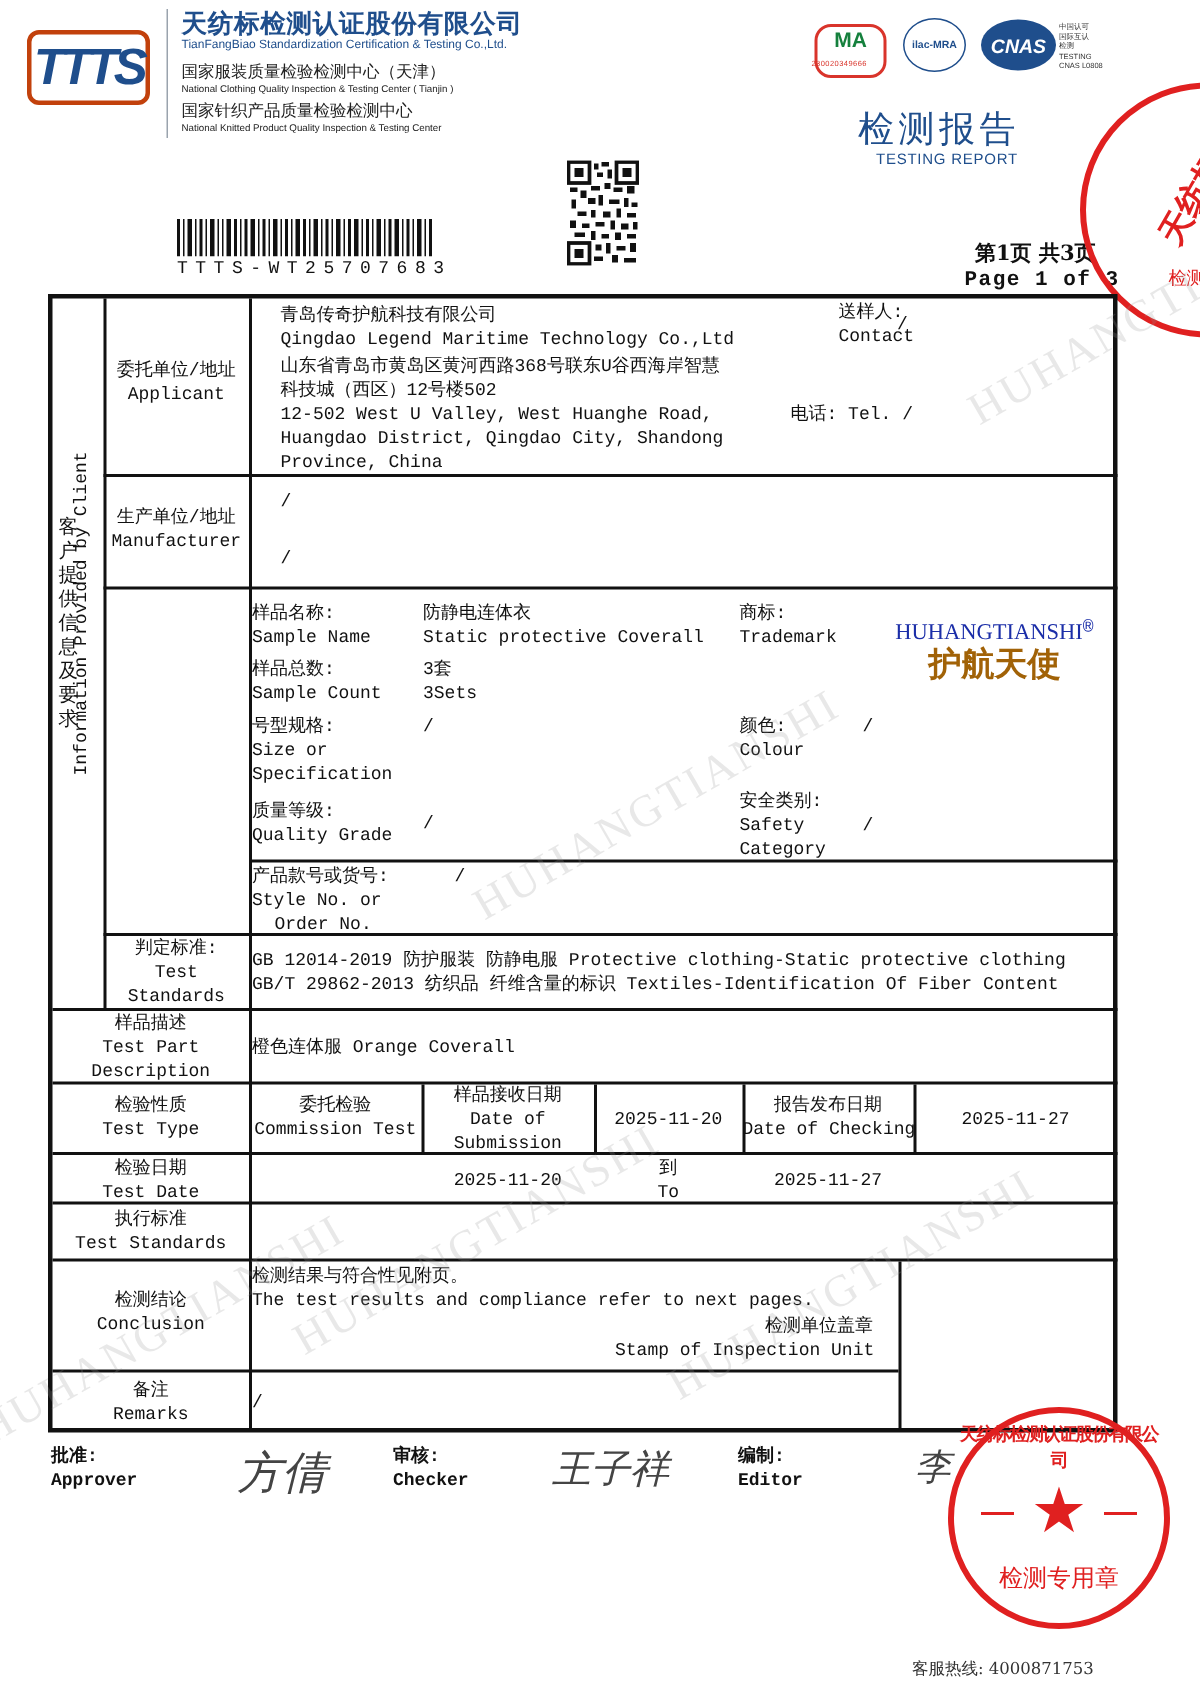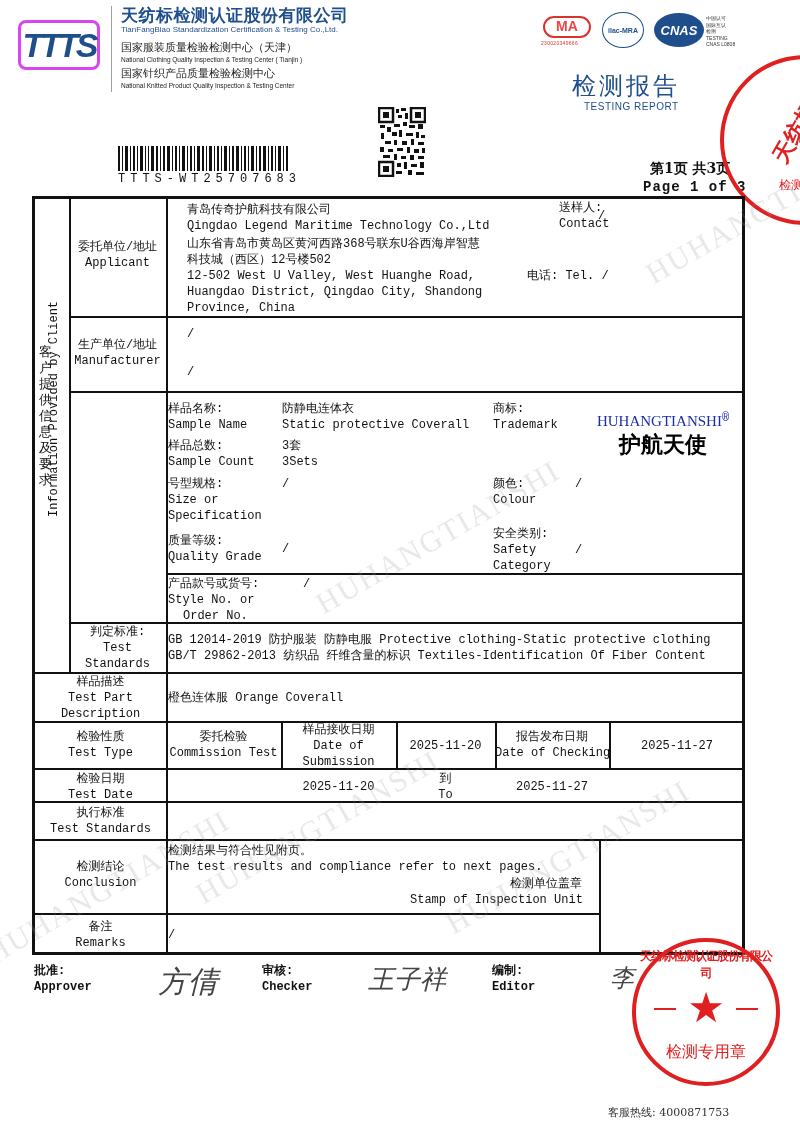--- a/index.html
+++ b/index.html
@@ -2,33 +2,33 @@
 <html><head>
 <meta charset="utf-8">
 <style>
   * { box-sizing: border-box; margin: 0; padding: 0; }
   html, body { width: 800px; height: 1131px; background: #ffffff; overflow: hidden; }
   body { position: relative; font-family: "Liberation Serif", "DejaVu Serif", serif; color: #111; }
   .mono { font-family: "Liberation Mono", "DejaVu Sans Mono", monospace; }
   .abs { position: absolute; }
 
   
-  .logo-box { left: 18px; top: 20px; width: 82px; height: 50px; border: 3px solid #d946ef; border-radius: 8px;
+  .logo-box { left: 18px; top: 20px; width: 82px; height: 50px; border: 3px solid #c2410c; border-radius: 8px;
     display: flex; align-items: center; justify-content: center; color: #1f4e8c;
     font-family: "Liberation Sans", sans-serif; font-weight: bold; font-style: italic; font-size: 34px; letter-spacing: -3px; }
   .logo-sep { left: 111px; top: 6px; width: 1px; height: 86px; background: #9aa3ad; }
   .org-cn { left: 121px; top: 4px; font-size: 17px; color: #1f4e8c; font-family: "DejaVu Sans", sans-serif; font-weight: bold; letter-spacing: 0.5px; }
   .org-en { left: 121px; top: 25px; font-size: 8px; color: #1f4e8c; font-family: "Liberation Sans", sans-serif; }
   .ctr1-cn { left: 121px; top: 40px; font-size: 11px; color: #222; font-family: "DejaVu Sans", sans-serif; }
   .ctr1-en { left: 121px; top: 56px; font-size: 6.5px; color: #222; font-family: "Liberation Sans", sans-serif; }
   .ctr2-cn { left: 121px; top: 66px; font-size: 11px; color: #222; font-family: "DejaVu Sans", sans-serif; }
   .ctr2-en { left: 121px; top: 82px; font-size: 6.5px; color: #222; font-family: "Liberation Sans", sans-serif; }
 
-  .cma { left: 543px; top: 16px; width: 48px; height: 22px; border: 2.5px solid #d9342b; border-radius: 11px;
-    color: #ef4444; font-weight: bold; font-size: 14px; font-family: "Liberation Sans", sans-serif; text-align: center; line-height: 17px; }
+  .cma { left: 543px; top: 16px; width: 48px; height: 36px; border: 2.5px solid #d9342b; border-radius: 11px;
+    color: #15803d; font-weight: bold; font-size: 14px; font-family: "Liberation Sans", sans-serif; text-align: center; line-height: 17px; }
   .cma-num { left: 541px; top: 40px; font-size: 5px; color: #d9342b; font-family: "Liberation Sans", sans-serif; letter-spacing: 0.3px; }
   .ilac { left: 602px; top: 12px; width: 42px; height: 36px; border-radius: 50%; border: 1px solid #1f4e8c;
     display:flex; align-items:center; justify-content:center; font-size: 7px; font-weight: bold; color: #1f4e8c; font-family: "Liberation Sans", sans-serif; }
   .cnas { left: 654px; top: 13px; width: 50px; height: 34px; border-radius: 50%; background: #1f4e8c; color: #fff;
     display:flex; align-items:center; justify-content:center; font-size: 13px; font-weight: bold; font-style: italic; font-family: "Liberation Sans", sans-serif; }
   .cnas-txt { left: 706px; top: 15px; font-size: 5px; line-height: 6.5px; color: #333; font-family: "Liberation Sans", sans-serif; }
   .rep-cn { left: 572px; top: 70px; font-size: 24px; color: #1f4e8c; font-family: "DejaVu Sans", sans-serif; letter-spacing: 3px; }
   .rep-en { left: 584px; top: 101px; font-size: 10px; color: #1f4e8c; font-family: "Liberation Sans", sans-serif; letter-spacing: 0.5px; }
 
   .qr { left: 378px; top: 107px; width: 48px; height: 70px; }
@@ -42,21 +42,21 @@
   .tbl { position: absolute; left: 32px; top: 196px; width: 713px; height: 759px; border: 3px solid #111; }
   .ln-h { position: absolute; height: 1.5px; background: #111; }
   .ln-v { position: absolute; width: 1.5px; background: #111; }
   .t { position: absolute; font-size: 12px; line-height: 16px; white-space: nowrap; }
   .c { text-align: center; }
 
   .watermark { position: absolute; color: rgba(150,150,150,0.22); font-size: 30px; font-family: "Liberation Serif", serif;
     transform: rotate(-30deg); letter-spacing: 2px; pointer-events: none; white-space: nowrap; }
 
   .trademark-en { color: #1b2ea8; font-size: 15px; font-family: "Liberation Serif", serif; }
-  .trademark-cn { color: #000000; font-size: 22px; font-weight: bold; font-family: Liberation Serif, serif; }
+  .trademark-cn { color: #a16207; font-size: 22px; font-weight: bold; font-family: Liberation Mono, monospace; }
 
   .stamp { position: absolute; border: 4px solid #e02020; border-radius: 50%; }
   .sig { position: absolute; font-size: 30px; color: #444; font-family: "DejaVu Serif", serif; font-style: italic; }
   .foot-label { position: absolute; font-size: 12px; font-weight: bold; line-height: 16px; }
 </style>
 </head>
 <body>
 
 <div class="abs logo-box">
     <span>TTTS</span>

